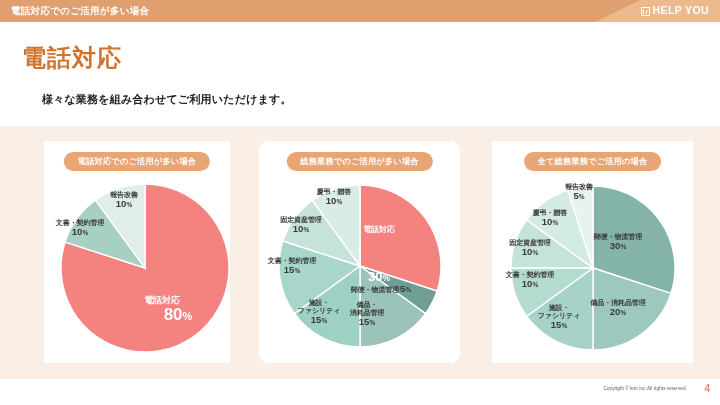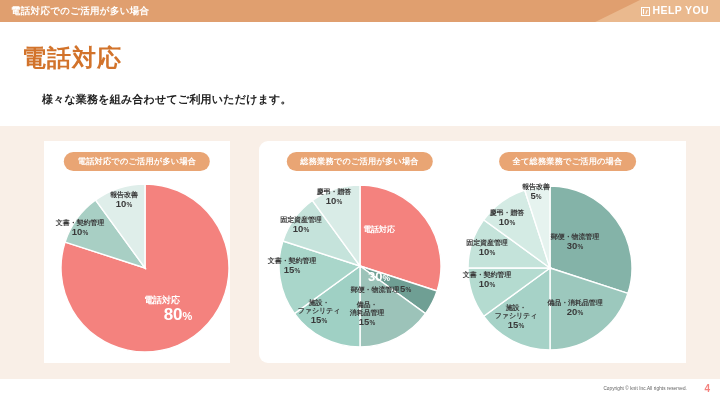--- a/index.html
+++ b/index.html
@@ -67,21 +67,21 @@
   .pagenum{
     position:absolute;right:10px;top:383px;
     font-size:10px;font-weight:bold;color:#f4827e;
   }
   
   .card{
     position:absolute;top:141px;height:222px;background:#ffffff;
   }
   #card-0{left:44px;width:186px;}
   #card-1{left:259px;width:201px;border-radius:9px;}
-  #card-2{left:449px;width:201px;padding-left:36px;}
+  #card-2{left:492px;width:201px;}
   .card-chip{
     position:absolute;left:50%;transform:translateX(-50%);top:11px;
     background:#e9a574;color:#ffffff;border-radius:11px;
     font-size:8.2px;font-weight:bold;letter-spacing:.2px;
     padding:4px 14px;white-space:nowrap;
   }
   .chart-wrap{
     position:absolute;left:0;top:30px;width:201px;height:190px;
   }
   .chart-wrap svg{display:block;}

